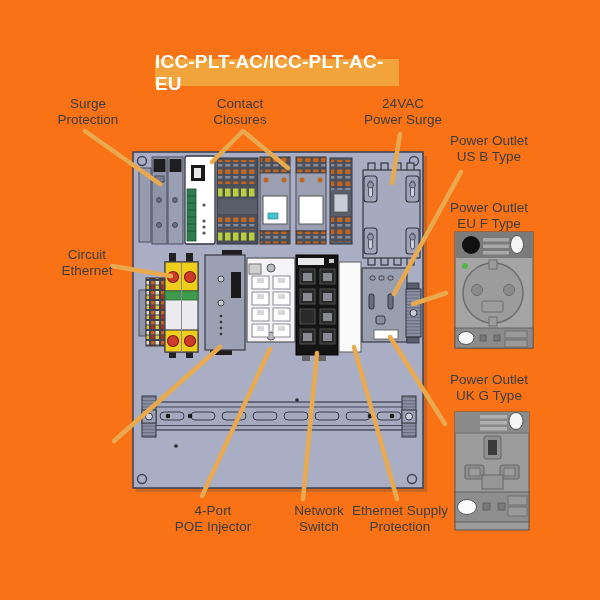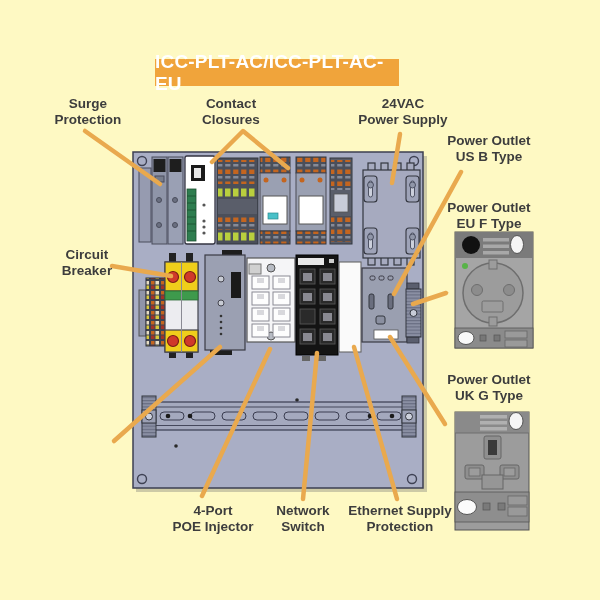--- a/index.html
+++ b/index.html
@@ -1,22 +1,22 @@
 <!DOCTYPE html>
 <html><head>
 <meta charset="utf-8">
 <style>
   html,body{margin:0;padding:0;background:#ffffff;}
-  .stage{position:relative;width:600px;height:600px;background:#fef9c3;overflow:hidden;
+  .stage{position:relative;width:600px;height:600px;background:#f97316;overflow:hidden;
          font-family:"Liberation Sans", sans-serif;}
   .diagram-svg{position:absolute;left:0;top:0;}
   .title-banner{position:absolute;left:155px;top:59px;width:244px;height:27px;
     background:#F0A43B;color:#ffffff;font-size:19px;font-weight:600;
     display:flex;align-items:center;justify-content:center;letter-spacing:.2px;}
-  .lbl{position:absolute;color:#3d3d3d;font-size:13.5px;font-weight:700;line-height:1.22;
+  .lbl{position:absolute;color:#3d3d3d;font-size:13.5px;font-weight:400;line-height:1.22;
     text-align:center;white-space:pre-line;}
 </style>
 </head>
 <body>
 
 <div class="stage">
 
 <svg class="diagram-svg" width="600" height="600" viewBox="0 0 600 600">
   <defs>
     <pattern id="pOr" width="8" height="12" patternUnits="userSpaceOnUse">
@@ -353,32 +353,32 @@
     <rect x="508" y="507" width="19" height="9" fill="#999" stroke="#666" stroke-width="0.8"></rect>
   </g>
 </svg>
 
   <div class="title-banner">
     <span>ICC-PLT-AC/ICC-PLT-AC-EU</span>
   </div>
 
   <div class="lbl" style="left:40px;top:96px;width:96px;">Surge
 Protection</div>
-  <div class="lbl" style="left:183px;top:96px;width:96px;">Contact
+  <div class="lbl" style="left:192px;top:96px;width:96px;">Contact
 Closures</div>
   <div class="lbl" style="left:351px;top:96px;width:104px;">24VAC
-Power Supply</div>
+Power Surge</div>
   <div class="lbl" style="left:439px;top:133px;width:100px;">Power Outlet
 US B Type</div>
   <div class="lbl" style="left:439px;top:200px;width:100px;">Power Outlet
 EU F Type</div>
   <div class="lbl" style="left:439px;top:372px;width:100px;">Power Outlet
 UK G Type</div>
   <div class="lbl" style="left:37px;top:247px;width:100px;">Circuit
-Breaker</div>
+Ethernet</div>
   <div class="lbl" style="left:158px;top:503px;width:110px;">4-Port
 POE Injector</div>
-  <div class="lbl" style="left:253px;top:503px;width:100px;">Network
+  <div class="lbl" style="left:269px;top:503px;width:100px;">Network
 Switch</div>
   <div class="lbl" style="left:340px;top:503px;width:120px;">Ethernet Supply
 Protection</div>
 
 </div>
 
 </body></html>

